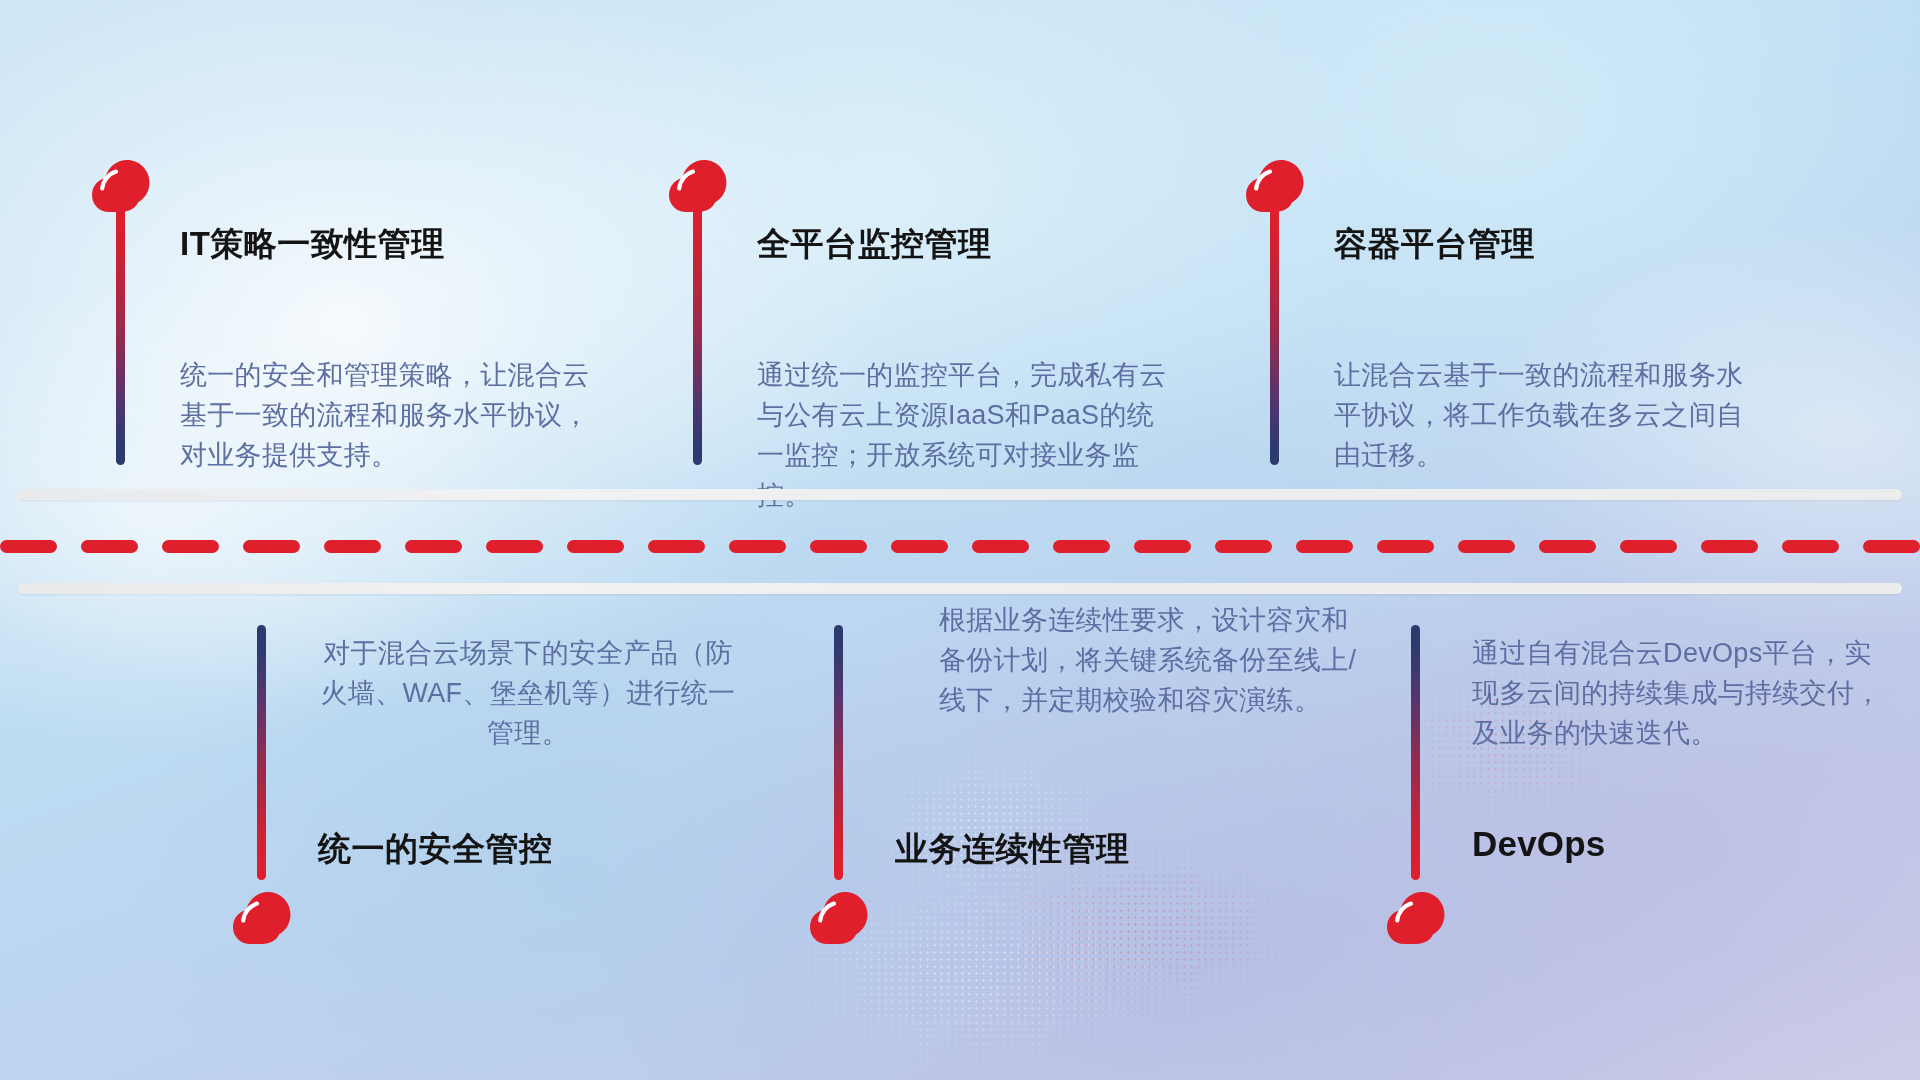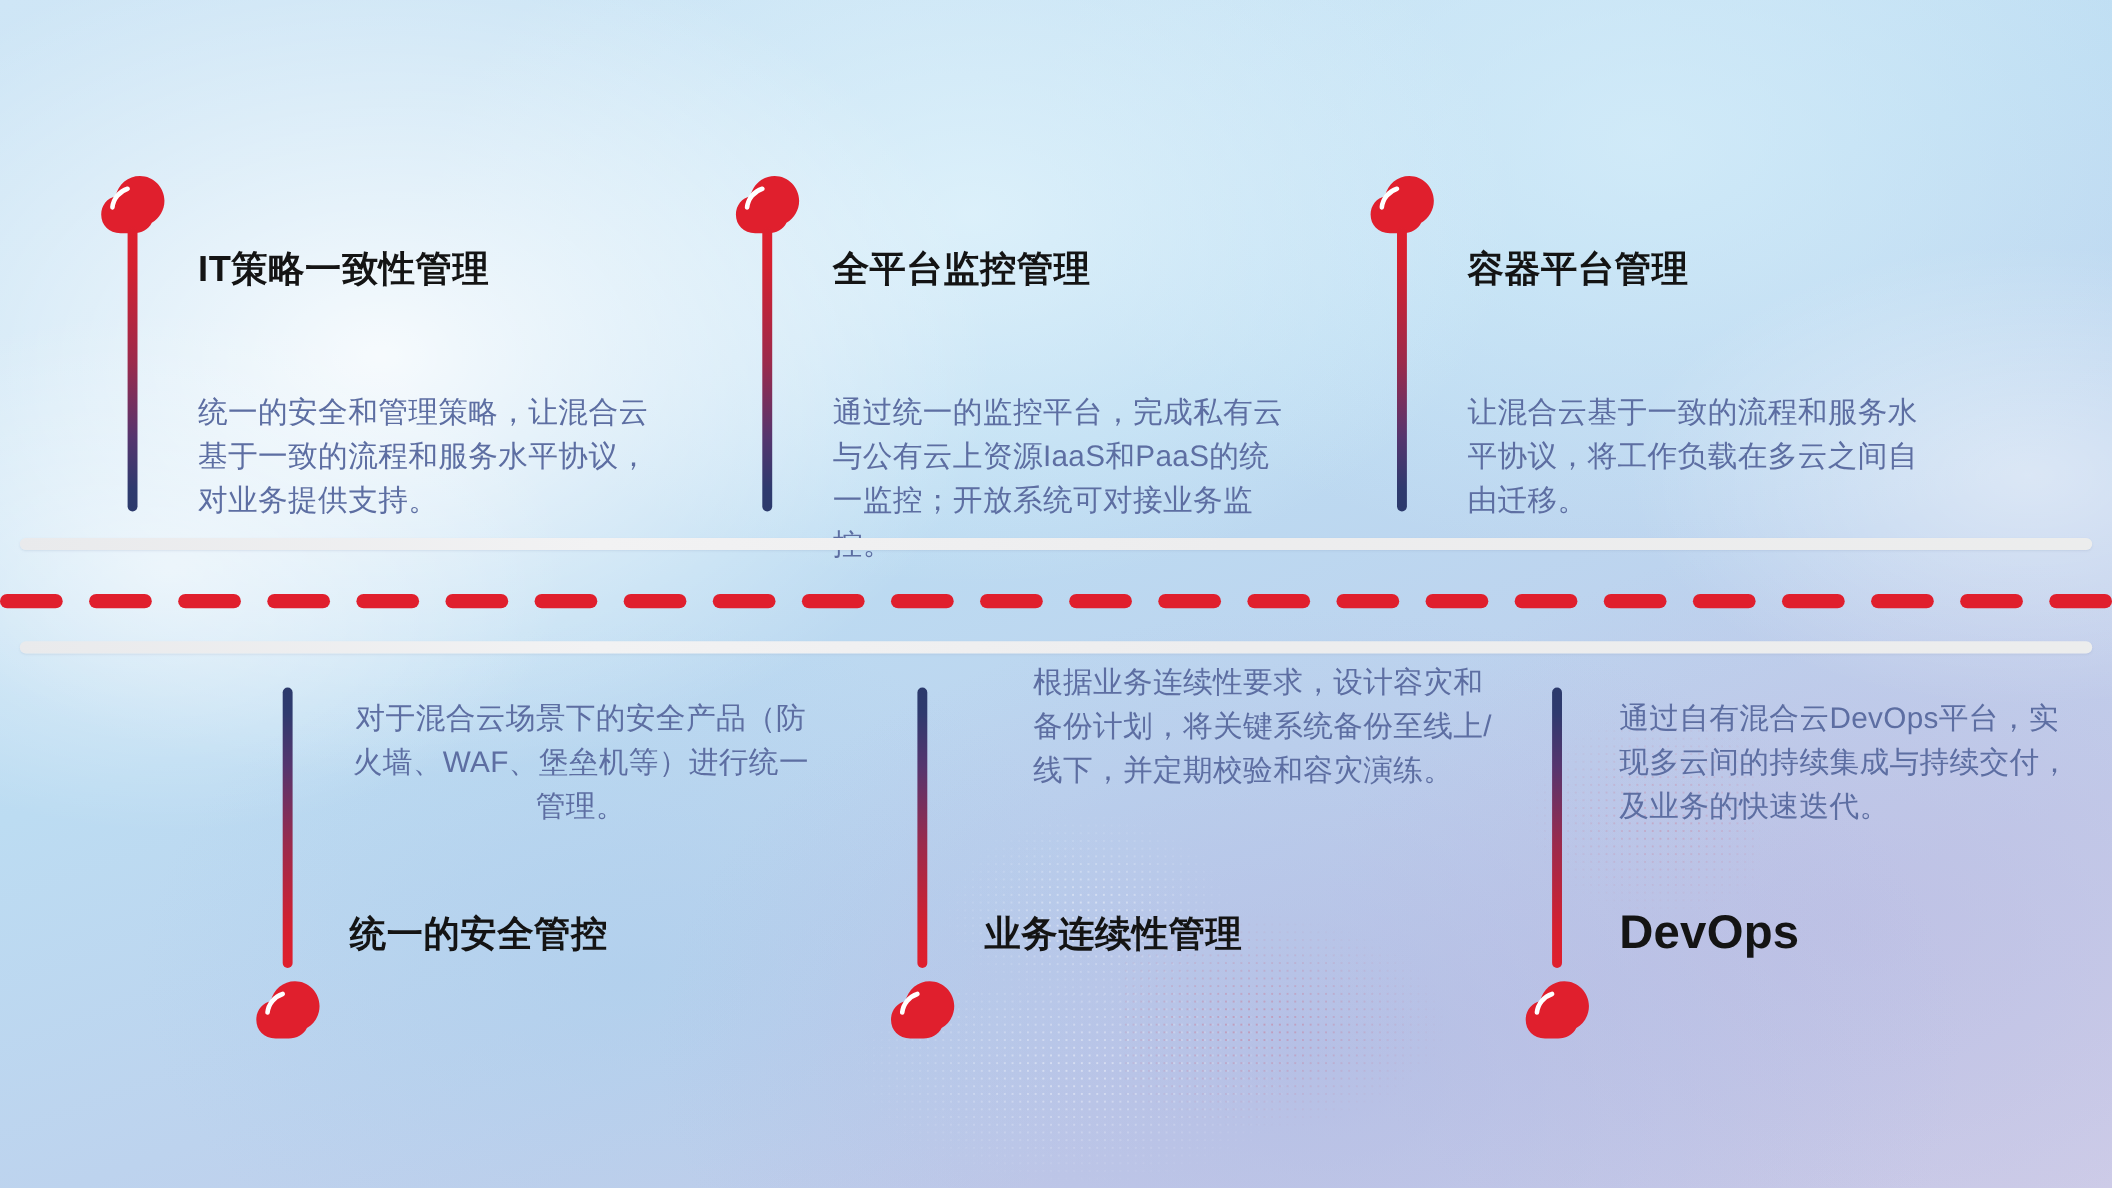--- a/index.html
+++ b/index.html
@@ -85,21 +85,21 @@
   .cloud-pin { position:absolute; width:62px; height:56px; }
 
   .heading {
     position:absolute;
     font-size:33px;
     font-weight:700;
     color:#141414;
     letter-spacing:.5px;
     white-space:nowrap;
   }
-  .heading.latin { font-size:43px; letter-spacing:.2px; }
+  .heading.latin { font-size:35px; letter-spacing:.2px; }
 
   .body {
     position:absolute;
     font-size:27px;
     line-height:40px;
     color:#5d6ea2;
     width:430px;
     letter-spacing:.3px;
   }
 </style>

